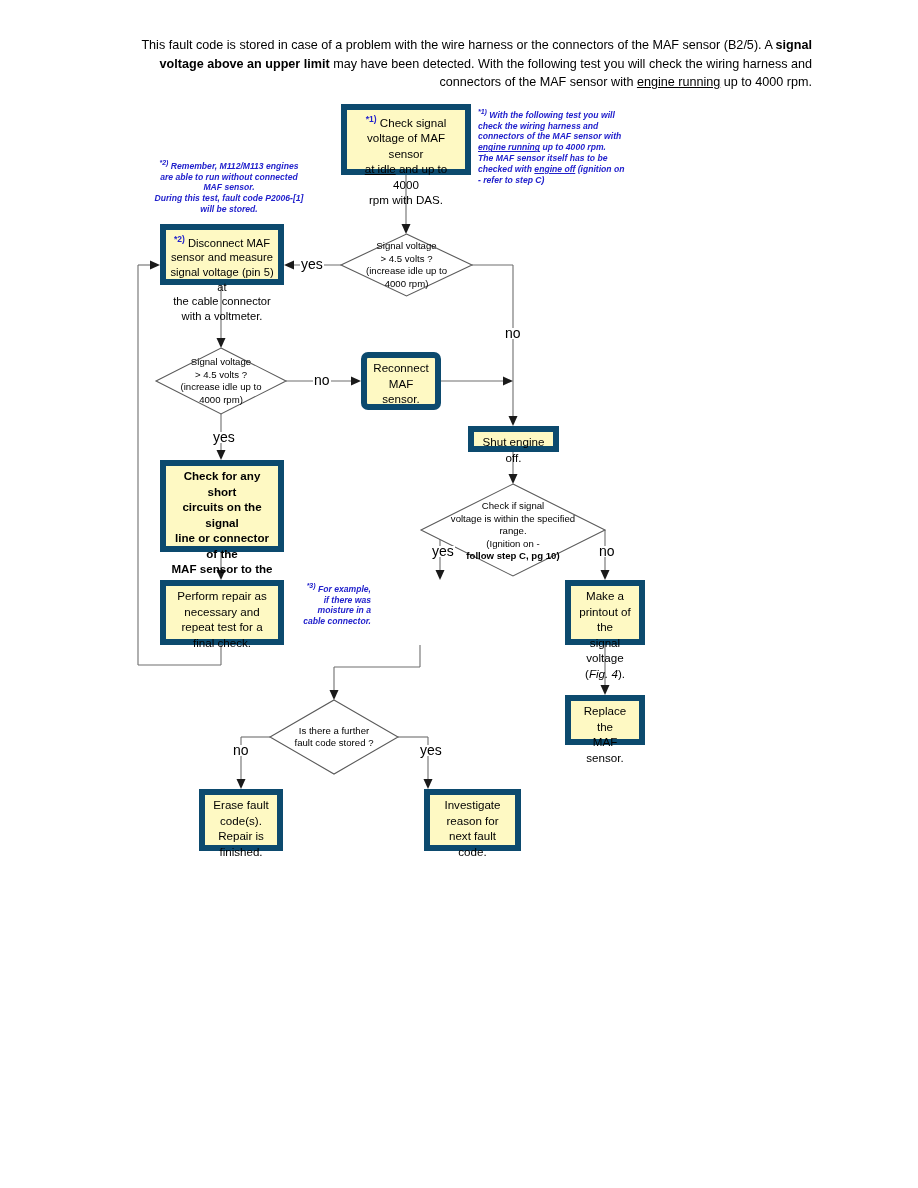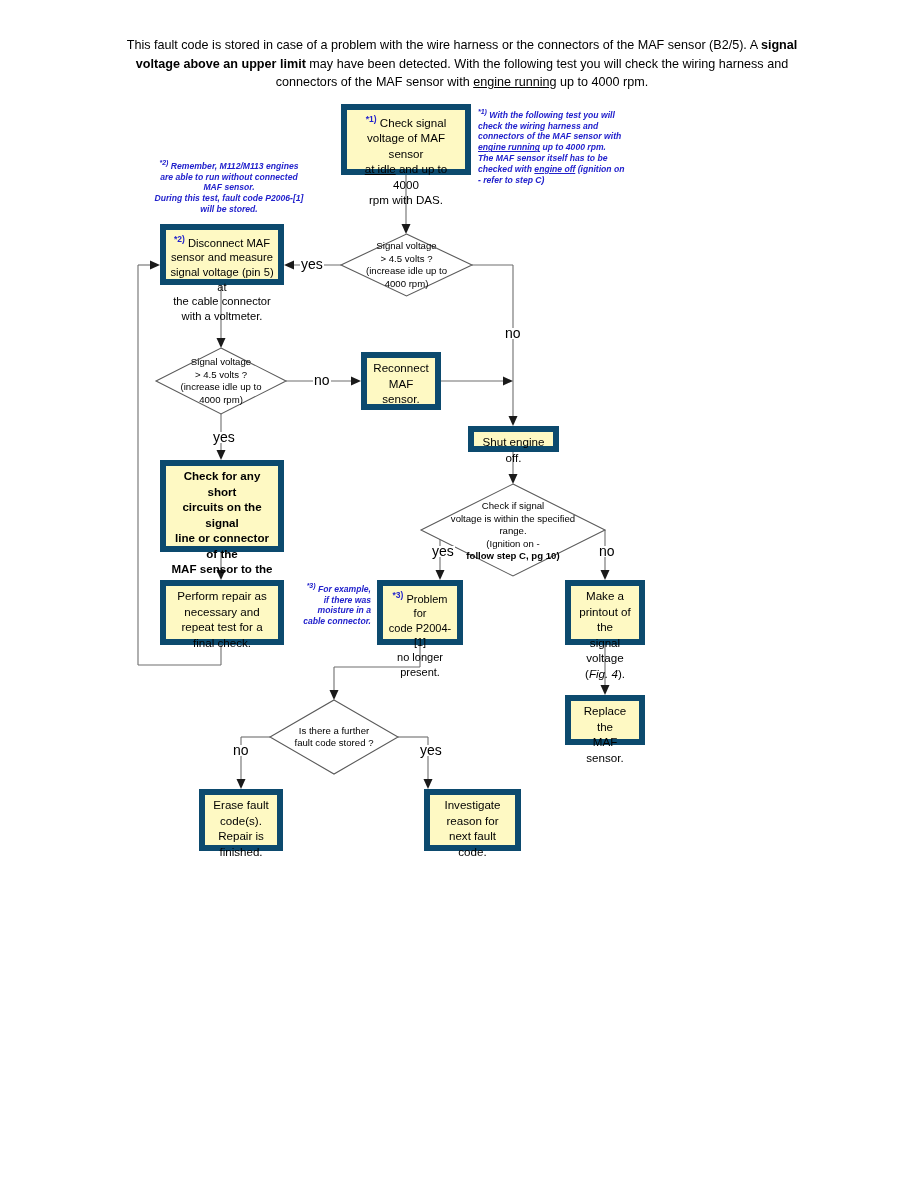--- a/index.html
+++ b/index.html
@@ -21,21 +21,21 @@
 
   
   #intro {
     position: absolute;
     left: 112px;
     top: 36px;
     width: 700px;
     font-size: 12.6px;
     line-height: 18.5px;
     color: #000;
-    text-align: center;
+    text-align: right;
   }
   #intro b { font-weight: bold; }
   #intro u { text-decoration: underline; }
 
   
   .node {
     position: absolute;
     box-sizing: border-box;
     border: 6px solid #0c4a6e;
     background: #fef9c3;
@@ -190,21 +190,21 @@
   <div class="node" style="left:160px; top:224px; width:124px; height:61px; font-size:11.2px; line-height:14.6px;">
     <div class="inner">
       <span class="sup">*2)</span><span> Disconnect  MAF</span><br>
       <span>sensor and measure</span><br>
       <span>signal voltage (pin 5) at</span><br>
       <span>the cable connector</span><br>
       <span>with a voltmeter.</span>
     </div>
   </div>
 
-  <div class="node" style="left:361px; top:352px; width:80px; height:58px;">
+  <div class="node" style="left:361px; top:352px; width:80px; height:58px;border-radius:7px;">
     <div class="inner">
       <span>Reconnect</span><br>
       <span>MAF sensor.</span>
     </div>
   </div>
 
   <div class="node" style="left:468px; top:426px; width:91px; height:26px;">
     <div class="inner">
       <span>Shut engine off.</span>
     </div>
@@ -223,28 +223,20 @@
 
   <div class="node" style="left:160px; top:580px; width:124px; height:65px;">
     <div class="inner">
       <span>Perform repair as</span><br>
       <span>necessary and</span><br>
       <span>repeat test  for a</span><br>
       <span>final check.</span>
     </div>
   </div>
 
-  <div class="node" style="left:377px; top:580px; width:86px; height:65px; font-size:11px; line-height:14.6px;">
-    <div class="inner">
-      <span class="sup">*3)</span><span> Problem for</span><br>
-      <span>code P2004-[1]</span><br>
-      <span>no longer</span><br>
-      <span>present.</span>
-    </div>
-  </div>
 
   <div class="node" style="left:565px; top:580px; width:80px; height:65px;">
     <div class="inner">
       <span>Make a</span><br>
       <span>printout of the</span><br>
       <span>signal voltage</span><br>
       <span>(</span><i>Fig. 4</i><span>).</span>
     </div>
   </div>
 

